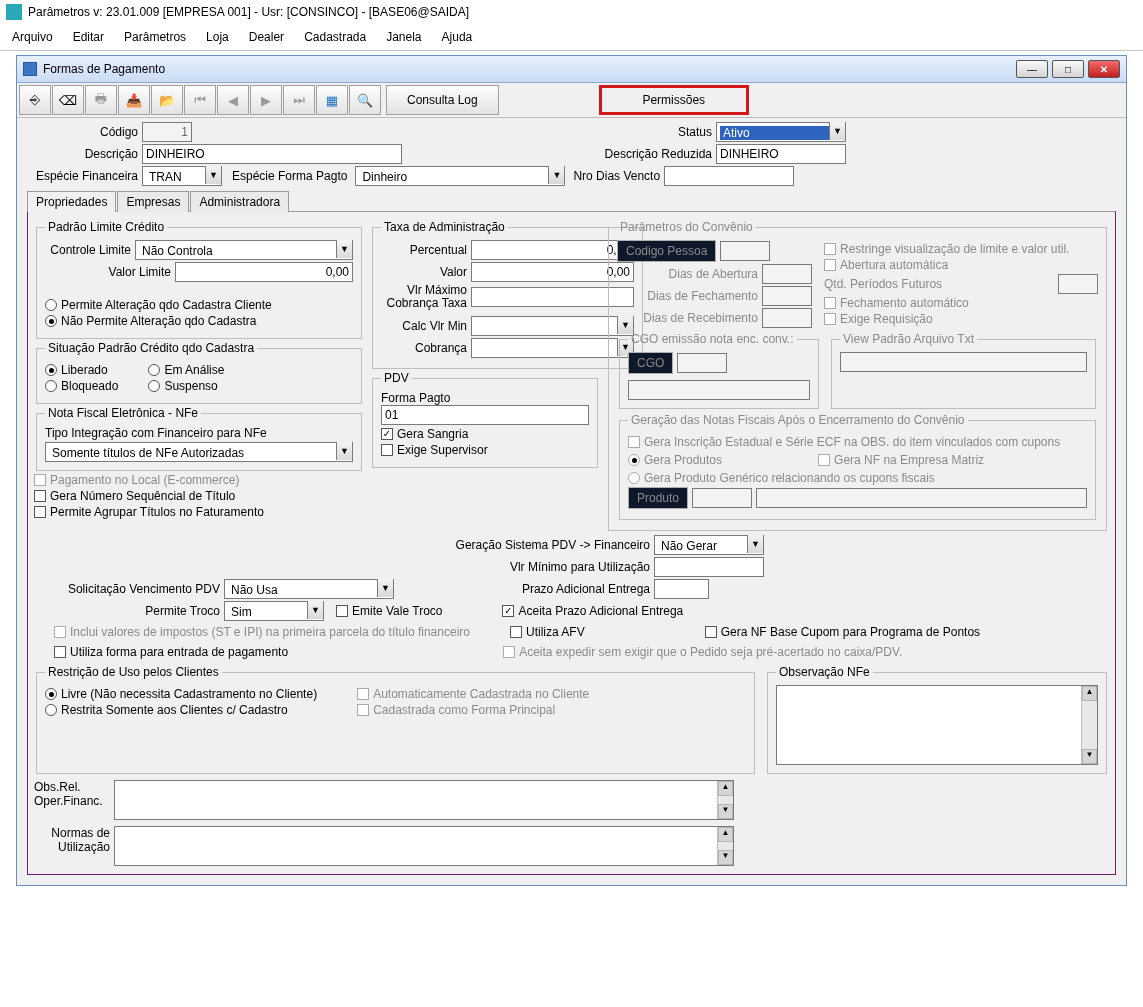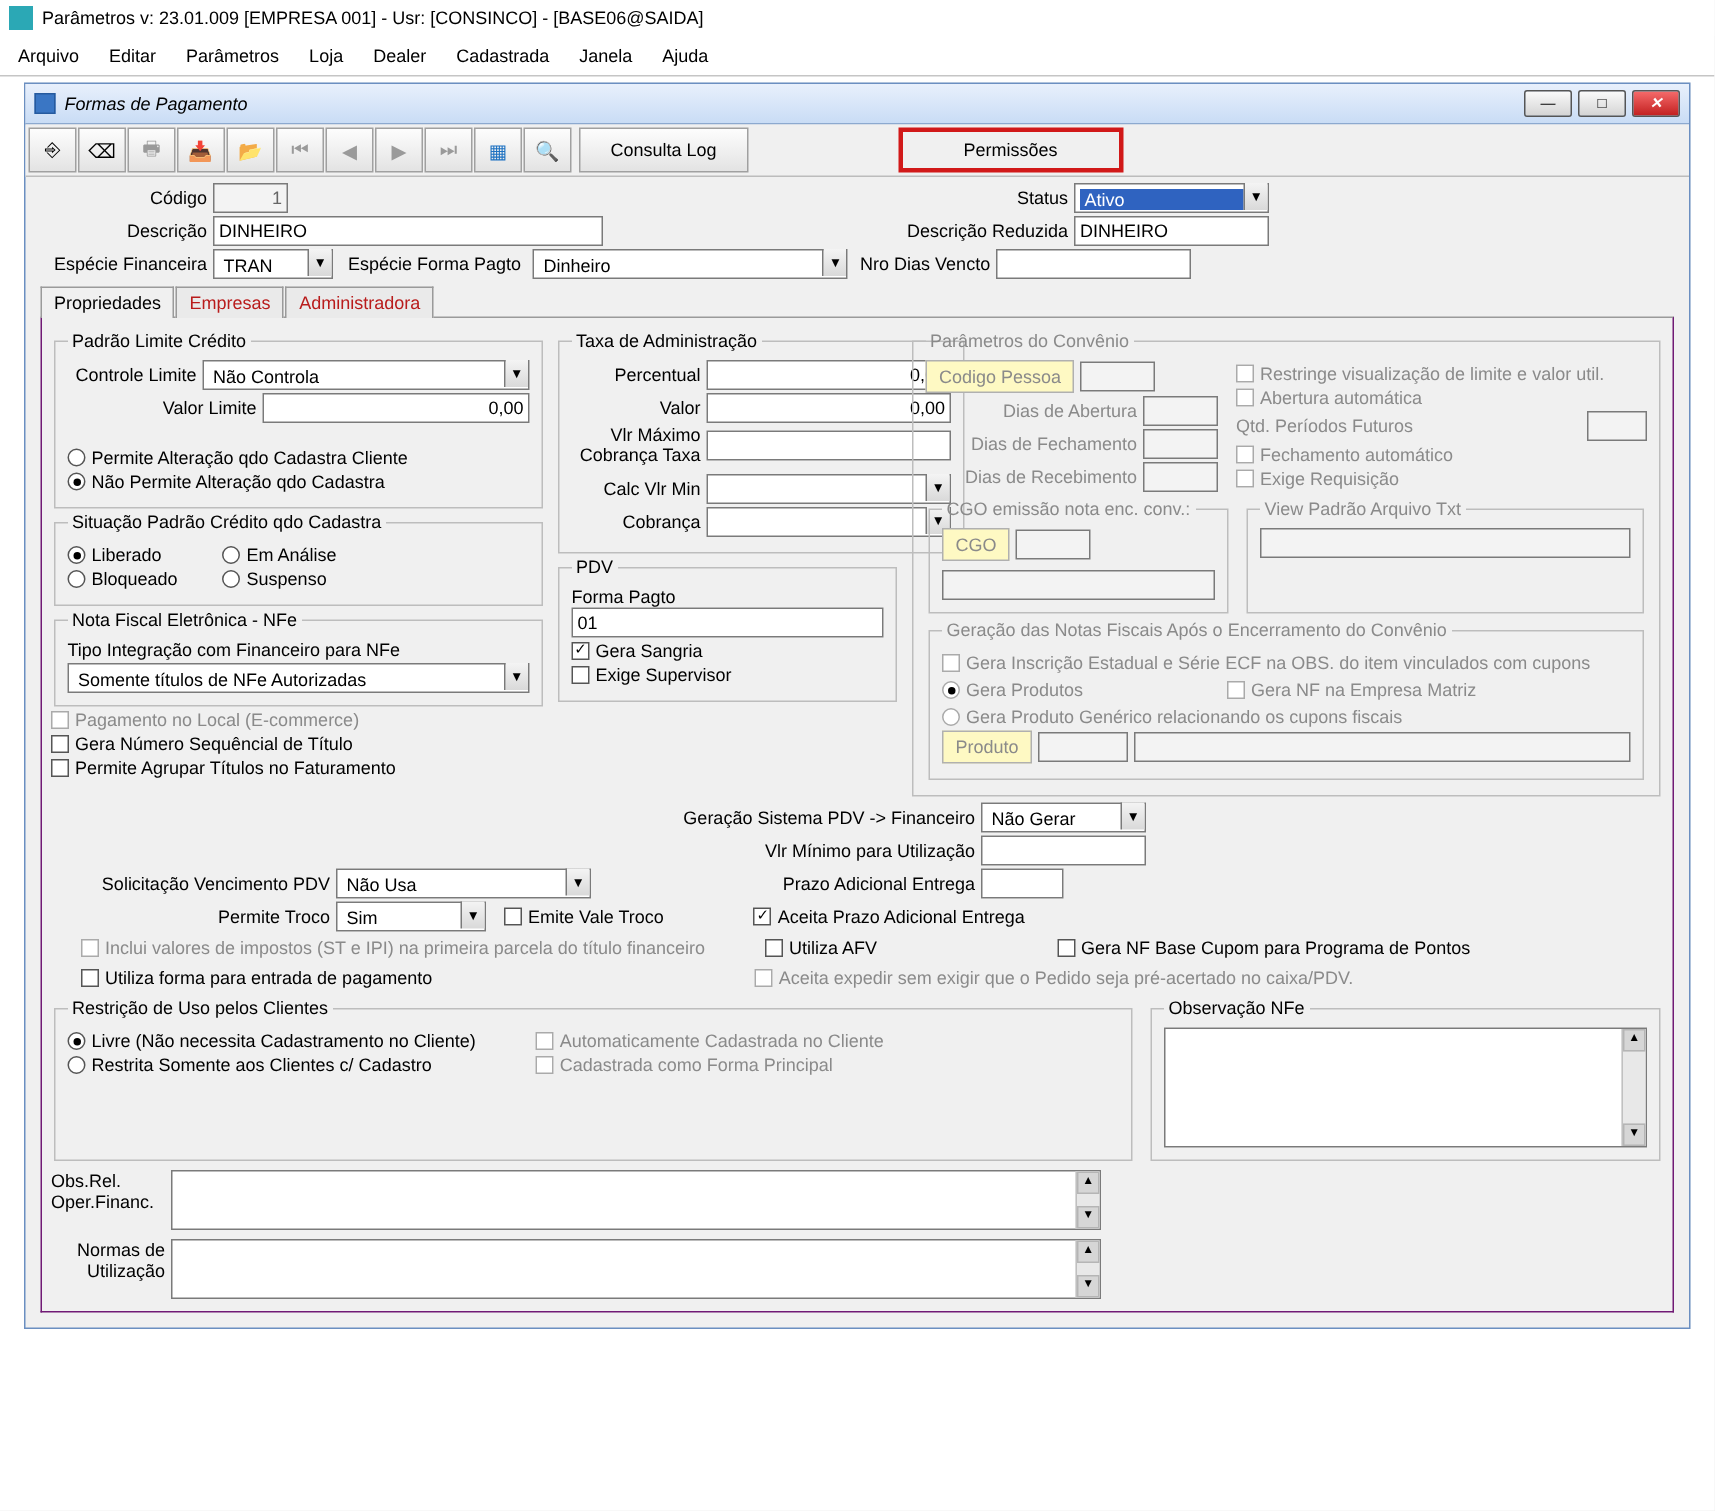--- a/index.html
+++ b/index.html
@@ -5,21 +5,21 @@
 * { box-sizing: border-box; margin: 0; padding: 0; font-family: Tahoma, Arial, sans-serif; font-size: 12px; }
 body { background: #fff; width: 1143px; }
 
 .app-title { padding: 4px 6px; display: flex; align-items: center; gap: 6px; background: #fff; }
 .app-icon { width: 16px; height: 16px; background: #2ba8b5; }
 .menubar { padding: 6px 12px; display: flex; gap: 20px; border-bottom: 1px solid #c5c5c5; }
 .menubar span { cursor: pointer; }
 
 .outer { padding: 4px 16px 16px 16px; }
 .window { border: 1px solid #6b8fc1; background: #f0f0f0; }
-.win-title { background: linear-gradient(#e8f0fc,#c9dcf5); padding: 4px 6px; display: flex; align-items: center; justify-content: space-between; border-bottom: 1px solid #8ca9cf; font-style: italic; }
+.win-title { background: linear-gradient(#e8f0fc,#c9dcf5); padding: 4px 6px; display: flex; align-items: center; justify-content: space-between; border-bottom: 1px solid #8ca9cf; }
 .win-title .left { display: flex; align-items: center; gap: 6px; }
 .win-controls { display: flex; gap: 4px; }
 .win-btn { width: 32px; height: 18px; border: 1px solid #555; border-radius: 2px; background: linear-gradient(#fafafa,#d4d4d4); display:flex; align-items:center; justify-content:center; font-size:10px;}
 .win-btn.close { background: linear-gradient(#f56a6a,#c22020); color:#fff; font-weight:bold;}
 
 .toolbar { display: flex; align-items: center; padding: 2px; border-bottom: 1px solid #bcbcbc; background:#f0f0f0; }
 .tbtn { width: 32px; height: 30px; border: 1px solid #a0a0a0; background: linear-gradient(#fdfdfd,#e3e3e3); display:flex; align-items:center; justify-content:center; font-size:13px; margin-right:1px;}
 .tbtn.disabled { color:#9a9a9a; }
 .tbtn-wide { height: 30px; border: 1px solid #a0a0a0; background: linear-gradient(#fdfdfd,#e3e3e3); display:flex; align-items:center; justify-content:center; padding:0 20px; margin-left:4px;}
 .permissoes { border: 3px solid #d11919; height:30px; width:150px; display:flex; align-items:center; justify-content:center; margin-left:100px;}
@@ -29,40 +29,40 @@
 .lbl { text-align: right; padding-right: 4px; }
 input.text, .select { border: 1px solid #7a7a7a; background:#fff; height:20px; padding: 1px 3px; font-size:12px; }
 input.text.ro { background:#f3f3f3; color:#666; }
 .select { display:inline-flex; align-items:flex-end; justify-content:space-between; padding-right:0;}
 .select .arrow { width:16px; height:18px; border-left:1px solid #7a7a7a; background: linear-gradient(#f4f4f4,#d9d9d9); display:flex; align-items:center; justify-content:center; font-size:9px;}
 .select .val { padding:0 3px; flex:1;}
 .select .val.sel { background:#2f63c0; color:#fff; }
 
 .tabs { display:flex; margin-top:4px; }
 .tab { border:1px solid #9a9a9a; border-bottom:none; padding:3px 8px; background:#f0f0f0; margin-right:1px; position:relative; top:1px;}
-.tab.inactive { color:#b91c1c; background:#eaeaea; }
+.tab.inactive { color:#000000; background:#eaeaea; }
 .tab-content { border:1px solid #701a75; border-top:1px solid #9a9a9a; padding:6px; }
 
 fieldset { border:1px solid #bdbdbd; padding:6px 8px 8px 8px; margin:2px; }
 legend { padding:0 3px; font-size:12px; }
 fieldset.disabled, fieldset.disabled legend, .dis { color:#8a8a8a; }
 
 .grid3 { display:flex; gap:6px; }
 .col1 { width: 330px; }
 .col2 { width: 230px; }
 .col3 { flex:1; }
 
 .radio, .check { display:flex; align-items:center; gap:4px; margin:2px 0;}
 .radio .dot { width:12px; height:12px; border-radius:50%; border:1px solid #555; background:#fff; display:flex; align-items:center; justify-content:center;}
 .radio .dot.on::after { content:""; width:5px; height:5px; border-radius:50%; background:#000;}
 .check .box { width:12px; height:12px; border:1px solid #555; background:#fff; display:flex; align-items:center; justify-content:center; font-size:10px; line-height:1;}
 .check .box.on::after{content:"✓"; font-size:10px; color:#000;}
 .check.dis .box, .radio.dis .dot { border-color:#aaa; }
 
-.btn-dis { border:1px solid #b0b0b0; background:#fef9c3; color:#8a8a8a; height:22px; padding:0 8px; display:inline-flex; align-items:center;}
+.btn-dis { border:1px solid #b0b0b0; background:#0f172a; color:#8a8a8a; height:22px; padding:0 8px; display:inline-flex; align-items:center;}
 .scrollbox { border:1px solid #7a7a7a; background:#fff; position:relative; }
 .scrollbox .scroll { position:absolute; top:0; right:0; width:16px; height:100%; background:#e8e8e8; border-left:1px solid #c0c0c0; display:flex; flex-direction:column; justify-content:space-between;}
 .scrollbox .scroll .ar{height:15px; background:#d6d6d6; border:1px solid #b5b5b5; font-size:8px; text-align:center;}
 .spacer { flex:1; }
 </style>
 </head>
 <body>
 
 <div class="app-title">
   <div class="app-icon"></div>

